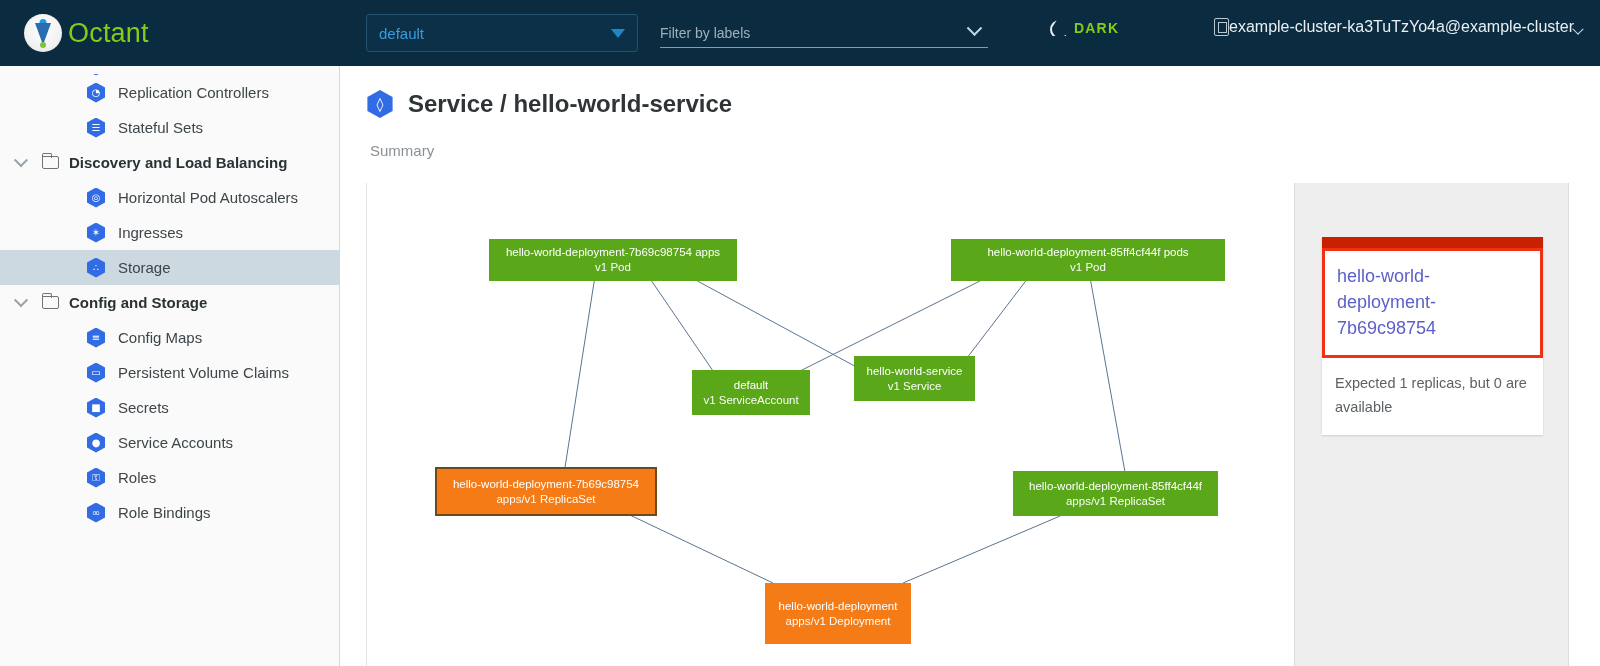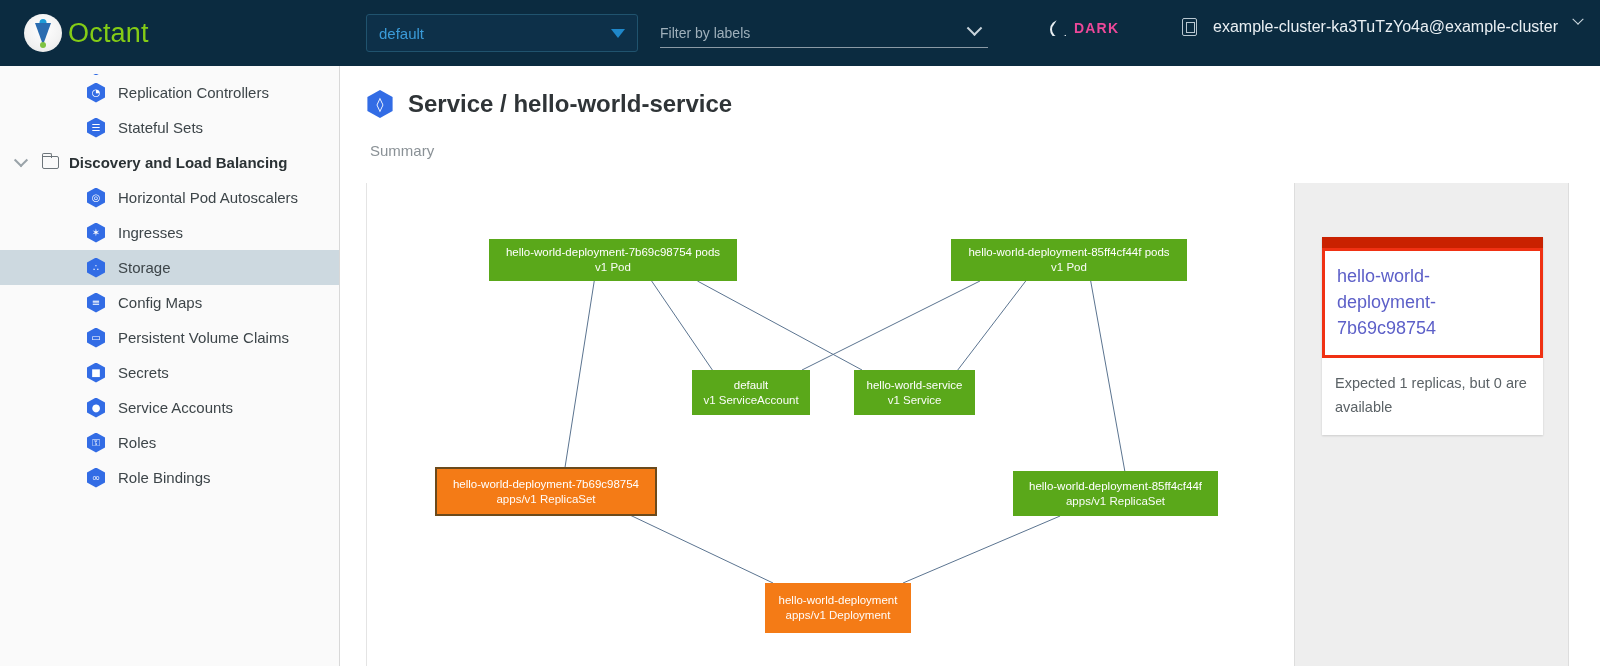--- a/index.html
+++ b/index.html
@@ -78,26 +78,26 @@
   .moon::before {
     content: ""; position: absolute; left: 0; top: 0;
     width: 15px; height: 15px; border-radius: 50%;
     border: 2px solid #e8eef2;
   }
   .moon::after {
     content: ""; position: absolute; left: 4px; top: -2px;
     width: 16px; height: 18px; border-radius: 50%; background: #0b2b40;
   }
   .dark-toggle .txt {
-    color: #ec4899; font-size: 14px; font-weight: bold; letter-spacing: 1.2px;
+    color: #84cc16; font-size: 14px; font-weight: bold; letter-spacing: 1.2px;
   }
 
   .cluster-sel {
     position: absolute; right: 18px; top: 18px;
-    display: flex; align-items: flex-start; gap: 16px; cursor: pointer; padding-left: 28px;
+    display: flex; align-items: flex-end; gap: 0; cursor: pointer; padding-left: 28px;
   }
   .cluster-icon {
     width: 15px; height: 18px; border: 1.5px solid #b9c7d0; border-radius: 2px;
     position: relative;
   }
   .cluster-icon::after {
     content: ""; position: absolute; left: 3px; top: 3px;
     width: 7px; height: 9px; border: 1.5px solid #b9c7d0;
   }
   .cluster-sel .name { color: #e9eff3; font-size: 16px; }
@@ -309,20 +309,27 @@
             <span class="gl">✶</span>
           </span>
           <span class="lbl">Ingresses</span>
         </div>
         <div class="nav-item leaf sel">
           <span class="k8s-ico">
             <span class="hex"></span>
             <span class="gl">∴</span>
           </span>
           <span class="lbl">Storage</span>
+        </div>
+        <div class="nav-item group">
+          <span class="chev-col">
+            <span class="chev"></span>
+          </span>
+          <span class="folder"></span>
+          <span class="lbl">Config and Storage</span>
         </div>
         <div class="nav-item leaf">
           <span class="k8s-ico">
             <span class="hex"></span>
             <span class="gl">≡</span>
           </span>
           <span class="lbl">Config Maps</span>
         </div>
         <div class="nav-item leaf">
           <span class="k8s-ico">
@@ -385,44 +392,44 @@
             <line x1="227.24" y1="98" x2="197.76" y2="286" stroke="#5b7490" stroke-width="1"></line>
             <line x1="284.64" y1="98" x2="345.36" y2="187" stroke="#5b7490" stroke-width="1"></line>
             <line x1="330.42" y1="98" x2="495" y2="187" stroke="#5b7490" stroke-width="1"></line>
             <line x1="612.96" y1="98" x2="435" y2="187" stroke="#5b7490" stroke-width="1"></line>
             <line x1="658.74" y1="98" x2="590.76" y2="187" stroke="#5b7490" stroke-width="1"></line>
             <line x1="723.7" y1="98" x2="757.8" y2="288" stroke="#5b7490" stroke-width="1"></line>
             <line x1="260.76" y1="331" x2="406" y2="400" stroke="#5b7490" stroke-width="1"></line>
             <line x1="693.12" y1="333" x2="536" y2="400" stroke="#5b7490" stroke-width="1"></line>
           </svg>
       <div class="node green" style="left: 122px; top: 56px; width: 248px; height: 42px;">
-            <div>hello-world-deployment-7b69c98754 pods</div>
+            <div>hello-world-deployment-7b69c98754 apps</div>
             <div class="l2">v1 Pod</div>
           </div>
-          <div class="node green" style="left: 584px; top: 56px; width: 236px; height: 42px; text-align: center;">
+          <div class="node green" style="left: 584px; top: 56px; width: 274px; height: 42px; text-align: center;">
             <div>hello-world-deployment-85ff4cf44f pods</div>
             <div class="l2">v1 Pod</div>
           </div>
           <div class="node green" style="left: 325px; top: 187px; width: 118px; height: 45px;">
             <div>default</div>
             <div class="l2">v1 ServiceAccount</div>
           </div>
-          <div class="node green" style="left: 487px; top: 187px; width: 121px; height: 45px;">
+          <div class="node green" style="left: 487px; top: 173px; width: 121px; height: 45px;">
             <div>hello-world-service</div>
             <div class="l2">v1 Service</div>
           </div>
           <div class="node orange selected" style="left: 70px; top: 286px; width: 218px; height: 45px;">
             <div>hello-world-deployment-7b69c98754</div>
             <div class="l2">apps/v1 ReplicaSet</div>
           </div>
           <div class="node green" style="left: 646px; top: 288px; width: 205px; height: 45px;">
             <div>hello-world-deployment-85ff4cf44f</div>
             <div class="l2">apps/v1 ReplicaSet</div>
           </div>
-          <div class="node orange" style="left: 398px; top: 400px; width: 146px; height: 50px;">
+          <div class="node orange" style="left: 398px; top: 400px; width: 146px; height: 61px;">
             <div>hello-world-deployment</div>
             <div class="l2">apps/v1 Deployment</div>
           </div>
         </div>
 
       <div class="detail-pane">
         <div class="err-card">
           <div class="topbar"></div>
           <div class="titlebox">
             <a href="#">hello-world-deployment-7b69c98754</a>

